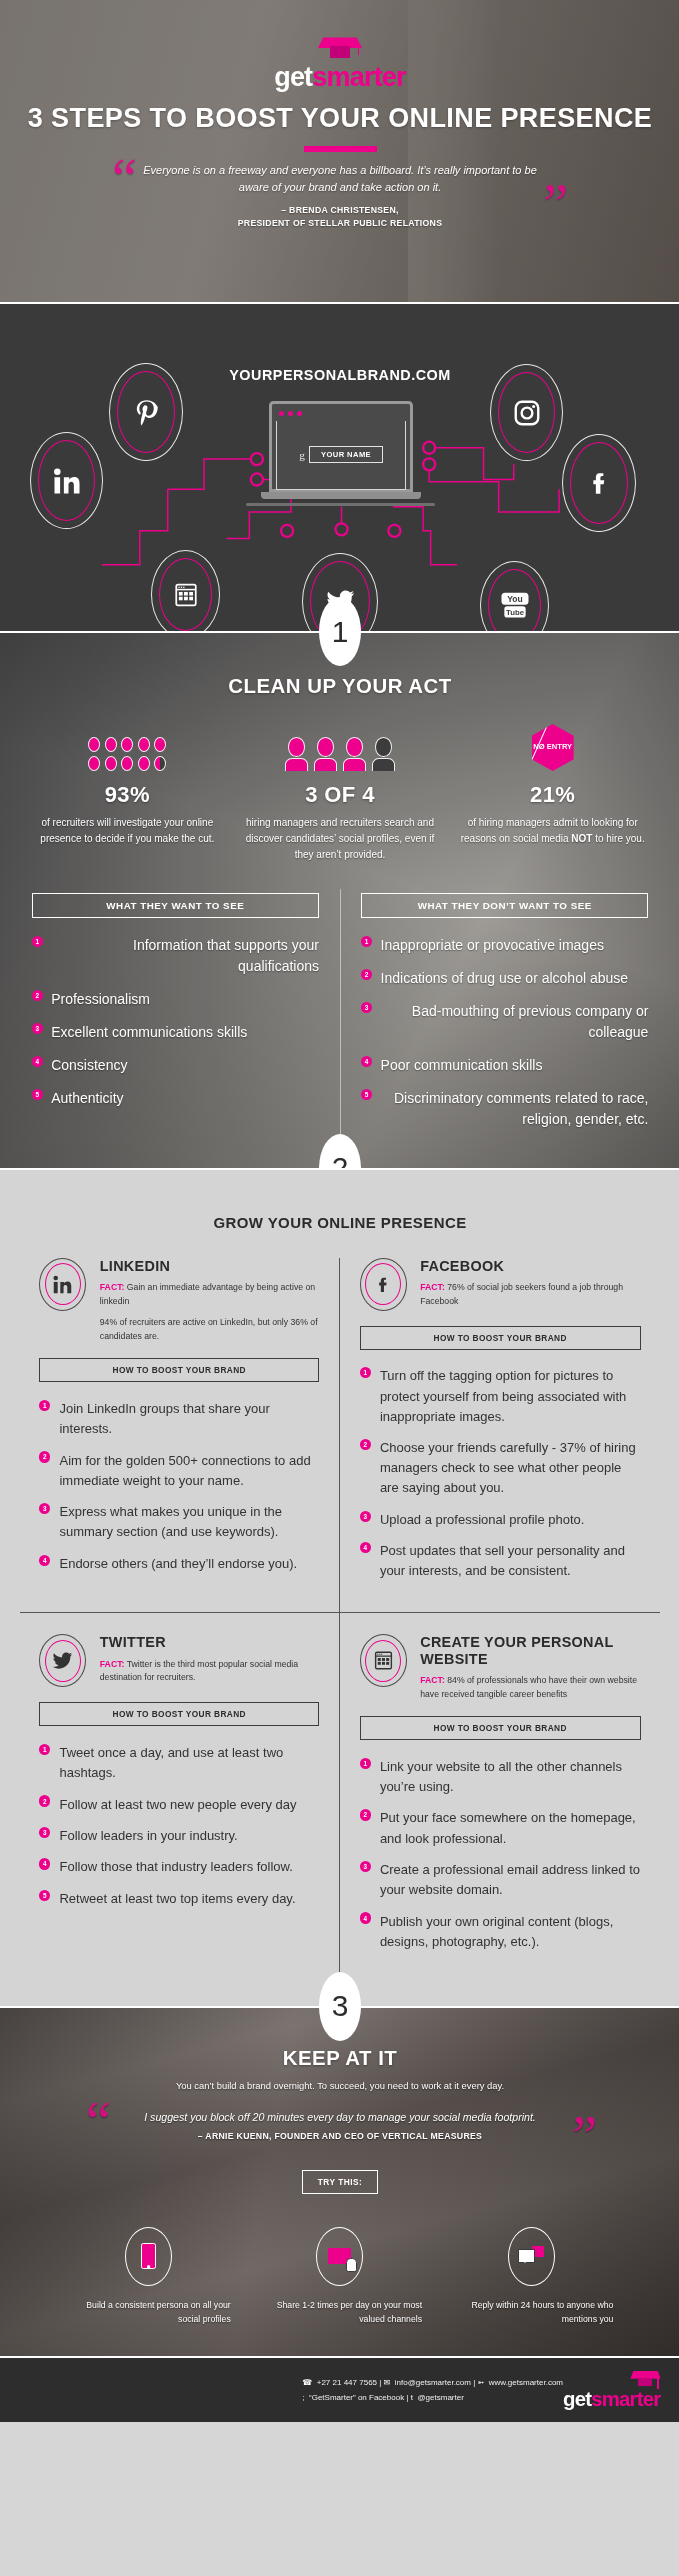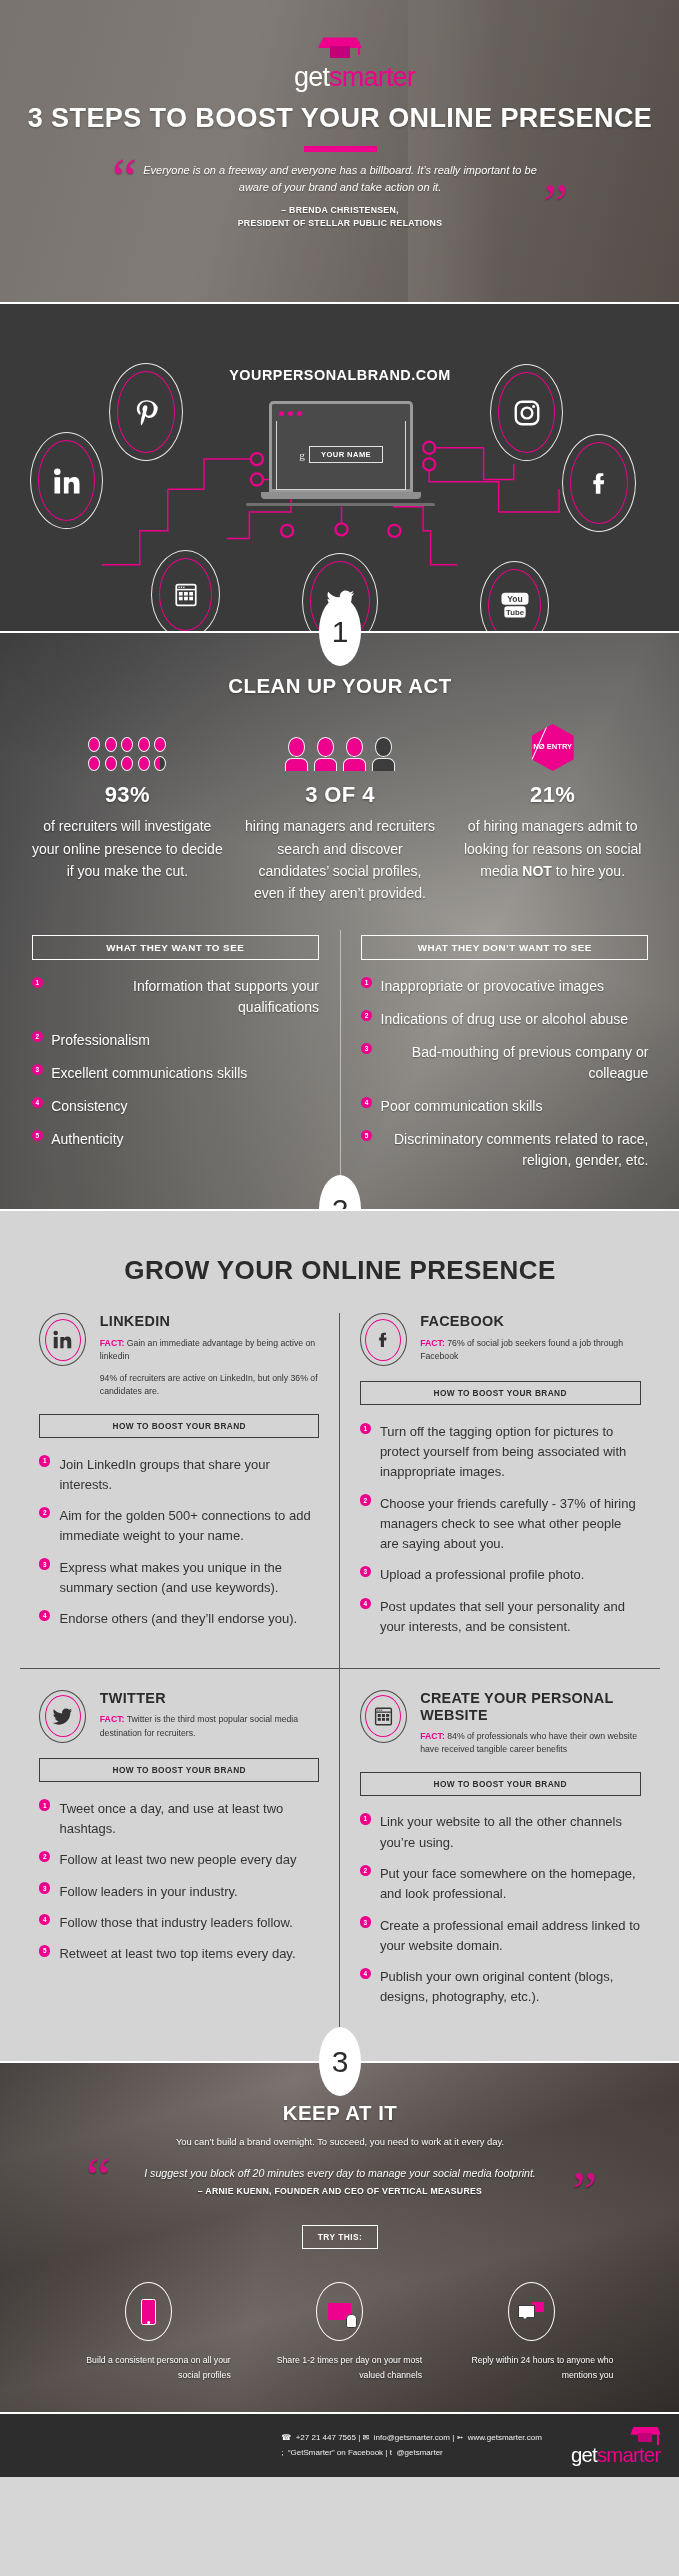--- a/index.html
+++ b/index.html
@@ -37,21 +37,21 @@
   .logo-cap .cap-top {
     position:absolute; left:2.3px; top:0; width:38px; height:12px; background:#ec008c;
     transform: perspective(23px) rotateX(32deg);
   }
   .logo-cap .cap-base {
     position:absolute; left:11.3px; top:9.8px; width:19.6px; height:12px; background:#c2007a;
   }
   .logo-cap .cap-tassel {
     position:absolute; right:1.5px; top:6px; width:1.5px; height:13px; background:#ec008c;
   }
-  .logo-word { font-size: 27px; font-weight: 400; letter-spacing: -0.8px; line-height: 1; margin-left: 29px; }
+  .logo-word { font-size: 27px; font-weight: 700; letter-spacing: -0.8px; line-height: 1; }
   .logo-word .get { color:#fff; }
   .logo-word .smarter { color:#ec008c; }
 
   h1.hero-title {
     margin-top: 12px;
     color:#fff; font-size: 27px; font-weight: 800; letter-spacing: 0.4px;
     line-height: 1.12; text-transform: uppercase;
     text-shadow: 0 0.8px 2.3px rgba(0,0,0,.3);
   }
   .pink-rule { width: 73px; height: 5.3px; background:#ec008c; margin: 13.6px auto 10.6px; }
@@ -147,21 +147,21 @@
   .person .body { width:23px; height:13px; border-radius: 6.8px 6.8px 0 0; background:#ec008c; border:0.8px solid #f0f0f0; border-bottom:none;}
   .person.off .head, .person.off .body { background:#3c3c3c; }
   .no-entry {
     width: 42px; height: 47px; background:#ec008c; color:#fff;
     clip-path: polygon(50% 0,100% 25%,100% 75%,50% 100%,0 75%,0 25%);
     display:flex; align-items:center; justify-content:center; flex-direction:column;
     font-size:7.6px; font-weight:800; line-height:1.1; text-align:center; position:relative;
   }
   .no-entry:after{ content:""; position:absolute; left:4.5px; top:-1.5px; width:1.1px; height:53px; background:#fff; transform:rotate(24deg);}
   .stat-number { color:#fff; font-size: 22px; font-weight:800; margin-top: 10.6px; letter-spacing:0.4px; text-shadow:0 0.8px 2.3px rgba(0,0,0,.4);}
-  .stat-copy { color:#fff; font-size: 14px; line-height: 1.6; margin-top: 7.6px; text-shadow:0 0.8px 1.5px rgba(0,0,0,.45);}
+  .stat-copy { color:#fff; font-size: 10px; line-height: 1.6; margin-top: 7.6px; text-shadow:0 0.8px 1.5px rgba(0,0,0,.45);}
   .stat-copy b { font-weight:800; }
 
   .lists { display:flex; margin-top: 30px; padding: 0 16.6px; position:relative;gap:12px; }
   .lists:before {
     content:""; position:absolute; left:50%; top:-4.5px; bottom:-3px; width:0.8px; background:#d8d8d8; opacity:.7;
   }
   .list-col { flex:1; padding: 0 15px; }
   .list-head {
     border: 1.5px solid #fff; color:#fff; font-size: 9.8px; font-weight:800;
     letter-spacing:0.5px; text-align:center; padding: 6px 4.5px; text-transform:uppercase;
@@ -170,21 +170,21 @@
   .li { display:flex; gap:8.3px; margin-bottom: 12px; align-items:flex-start; }
   .li .num {
     flex:0 0 auto; width:11.3px; height:11.3px; border-radius:50%; background:#ec008c; color:#fff;
     font-size:6.4px; font-weight:700; display:flex; align-items:center; justify-content:center; margin-top:0.8px;
   }
   .li .txt { color:#fff; font-size:14px; line-height:1.5; text-shadow:0 0.8px 1.5px rgba(0,0,0,.4);text-align:right; }
 
   
   .sec2 { position:relative; background:#d4d4d4; border-top:2.3px solid #fff; padding: 44px 0 23px; }
   h2.sec-title-dark {
-    text-align:center; color:#2b2b2b; font-size: 26px; font-weight:800;
+    text-align:center; color:#2b2b2b; font-size: 15px; font-weight:800;
     letter-spacing:0.4px; text-transform:uppercase;
   }
   .grid2 { display:flex; flex-wrap:wrap; margin-top: 27px; padding: 0 19.6px; }
   .cell { width:50%; padding: 0 19.6px 19.6px; position:relative; }
   .cell.left { border-right:0.8px solid #555; }
   .cell.bottom-row { padding-top: 21px; border-top:0.8px solid #555; }
   .plat-head { display:flex; gap:13.6px; align-items:flex-start; }
   .plat-circle {
     flex:0 0 auto; width: 47px; height: 53px; border-radius:50%; border:1.1px solid #4a4a4a;
     position:relative; display:flex; align-items:center; justify-content:center;

